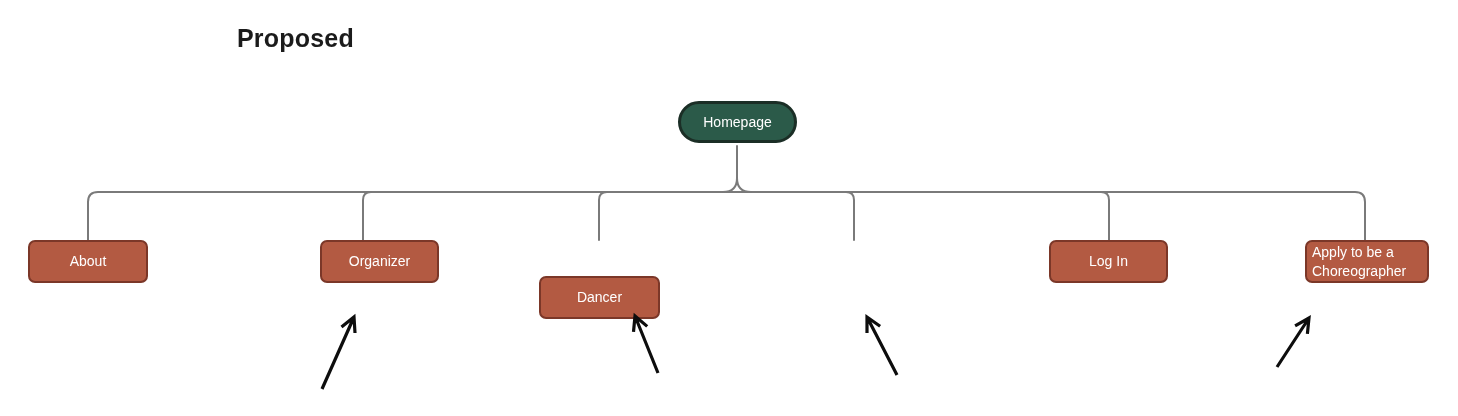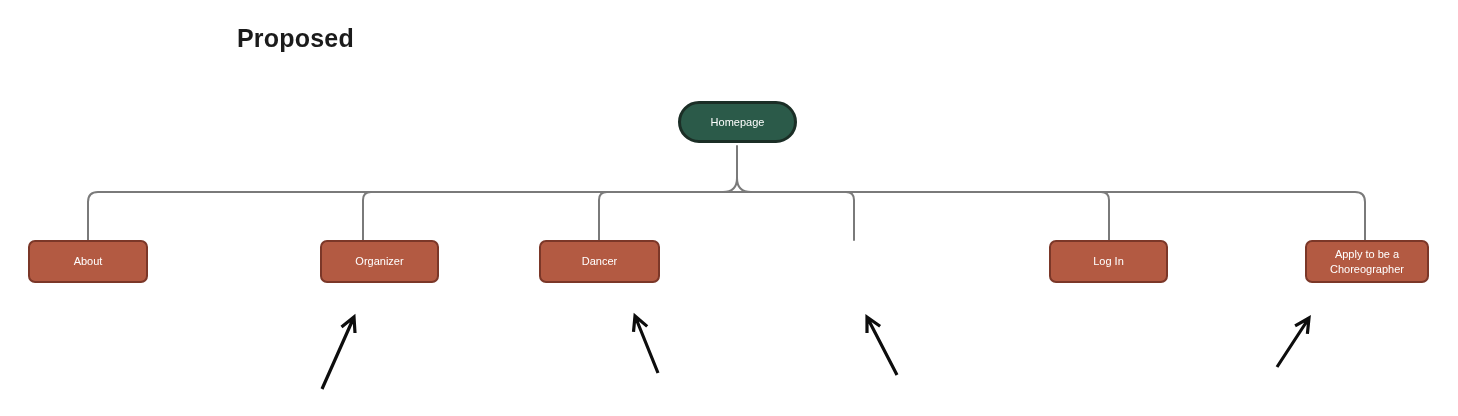--- a/index.html
+++ b/index.html
@@ -30,43 +30,42 @@
     stroke: var(--connector, #7a7a7a);
     stroke-width: 2;
     stroke-linecap: round;
   }
   .node {
     position: absolute;
     box-sizing: border-box;
     display: flex;
     align-items: center;
     justify-content: center;
-    text-align: center;
     color: var(--node_text, #ffffff);
-    font-size: 11px;
+    font-size: 14px;
     line-height: 1.35;
   }
   .node-root {
     left: 678px; top: 101px;
     width: 119px; height: 42px;
     background: var(--node_green, #2b5a49);
     border: 3px solid var(--node_green_border, #1b2e26);
     border-radius: 21px;
   }
   .node-child {
     top: 240px;
     height: 43px;
     background: var(--node_red, #b35a42);
     border: 2.5px solid var(--node_red_border, #7b3728);
     border-radius: 7px;
     padding: 0 5px;
   }
   .c0 { left: 28px;   width: 120px; }
   .c1 { left: 302px;  width: 119px; margin-left: 18px; }
-  .c2 { left: 539px;  width: 121px; }
+  .c2 { left: 539px;  width: 121px; margin-top: 36px; }
   .c3 { left: 794px;  width: 119px; }
   .c4 { left: 1049px; width: 119px; }
   .c5 { left: 1305px; width: 124px; }
   .annotation-arrow {
     fill: none;
     stroke: var(--arrow, #0d0d0d);
     stroke-width: 3.2;
     stroke-linecap: butt;
     stroke-linejoin: miter;
   }

